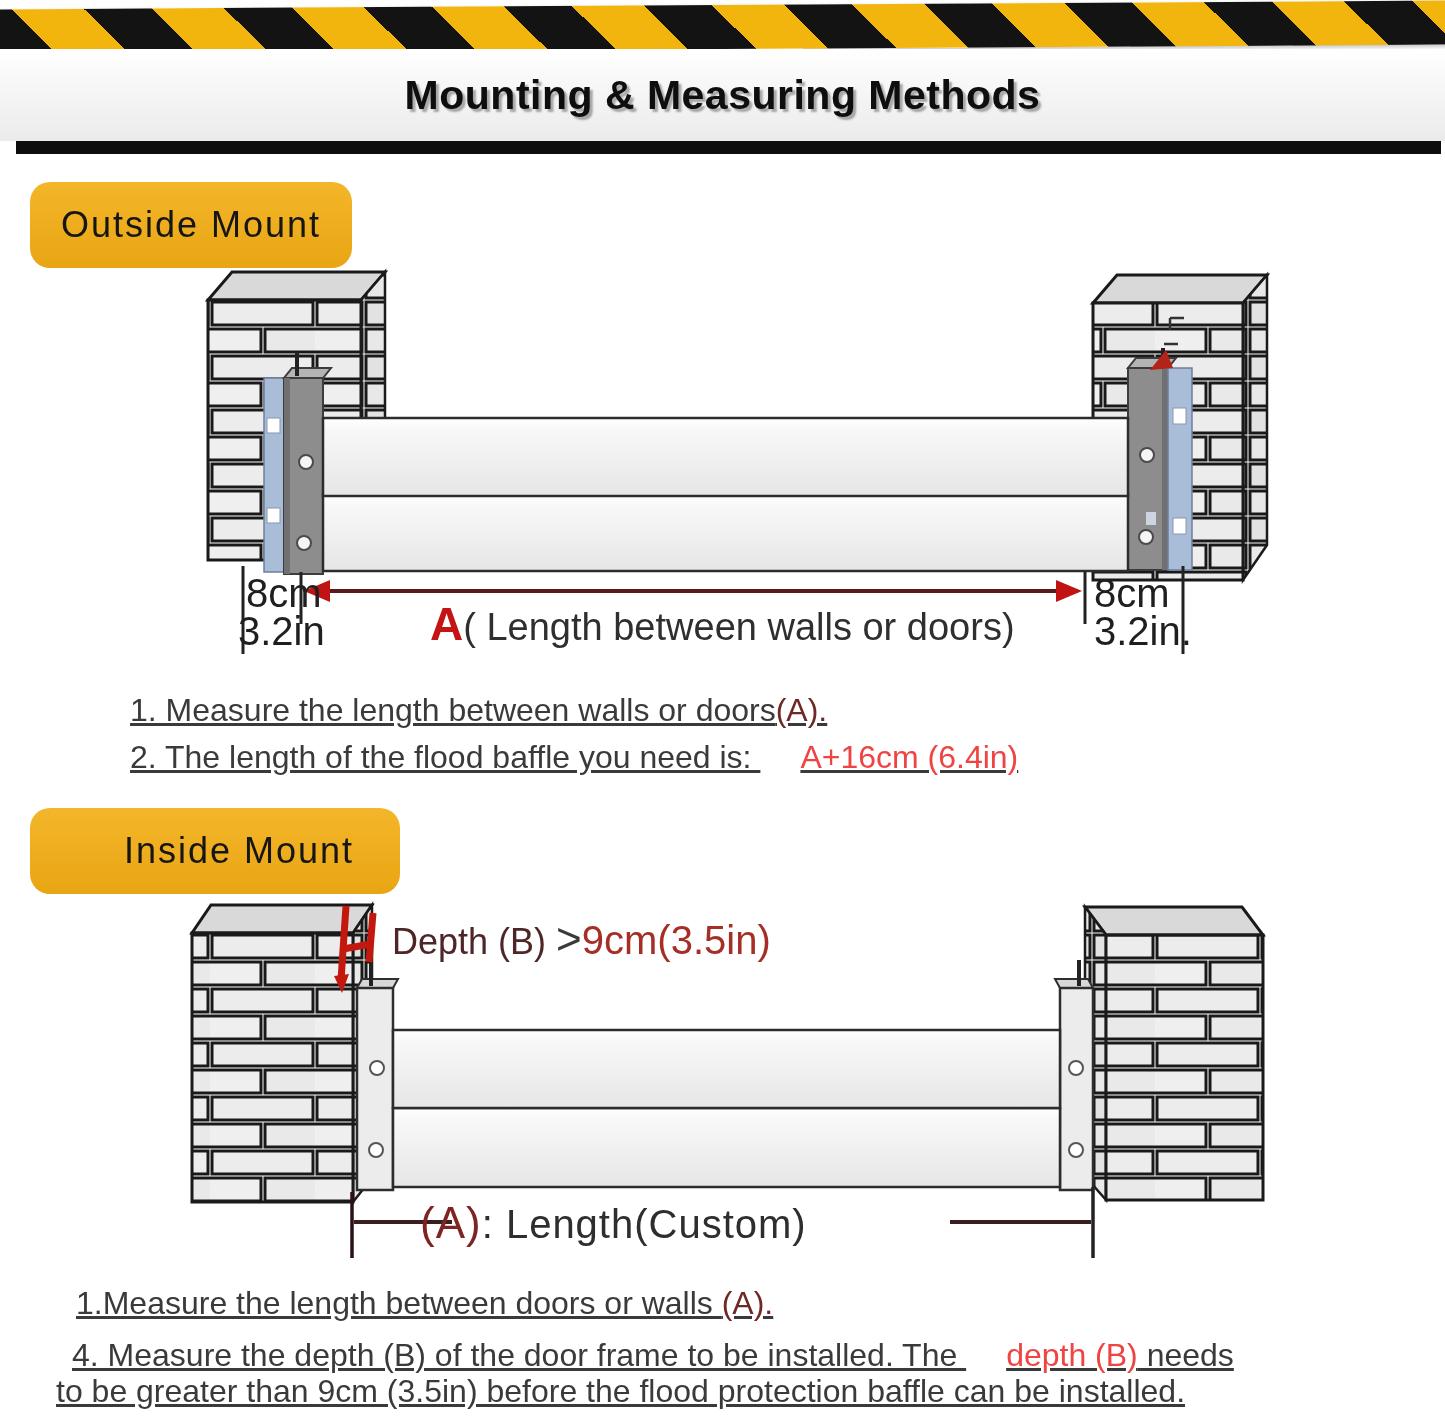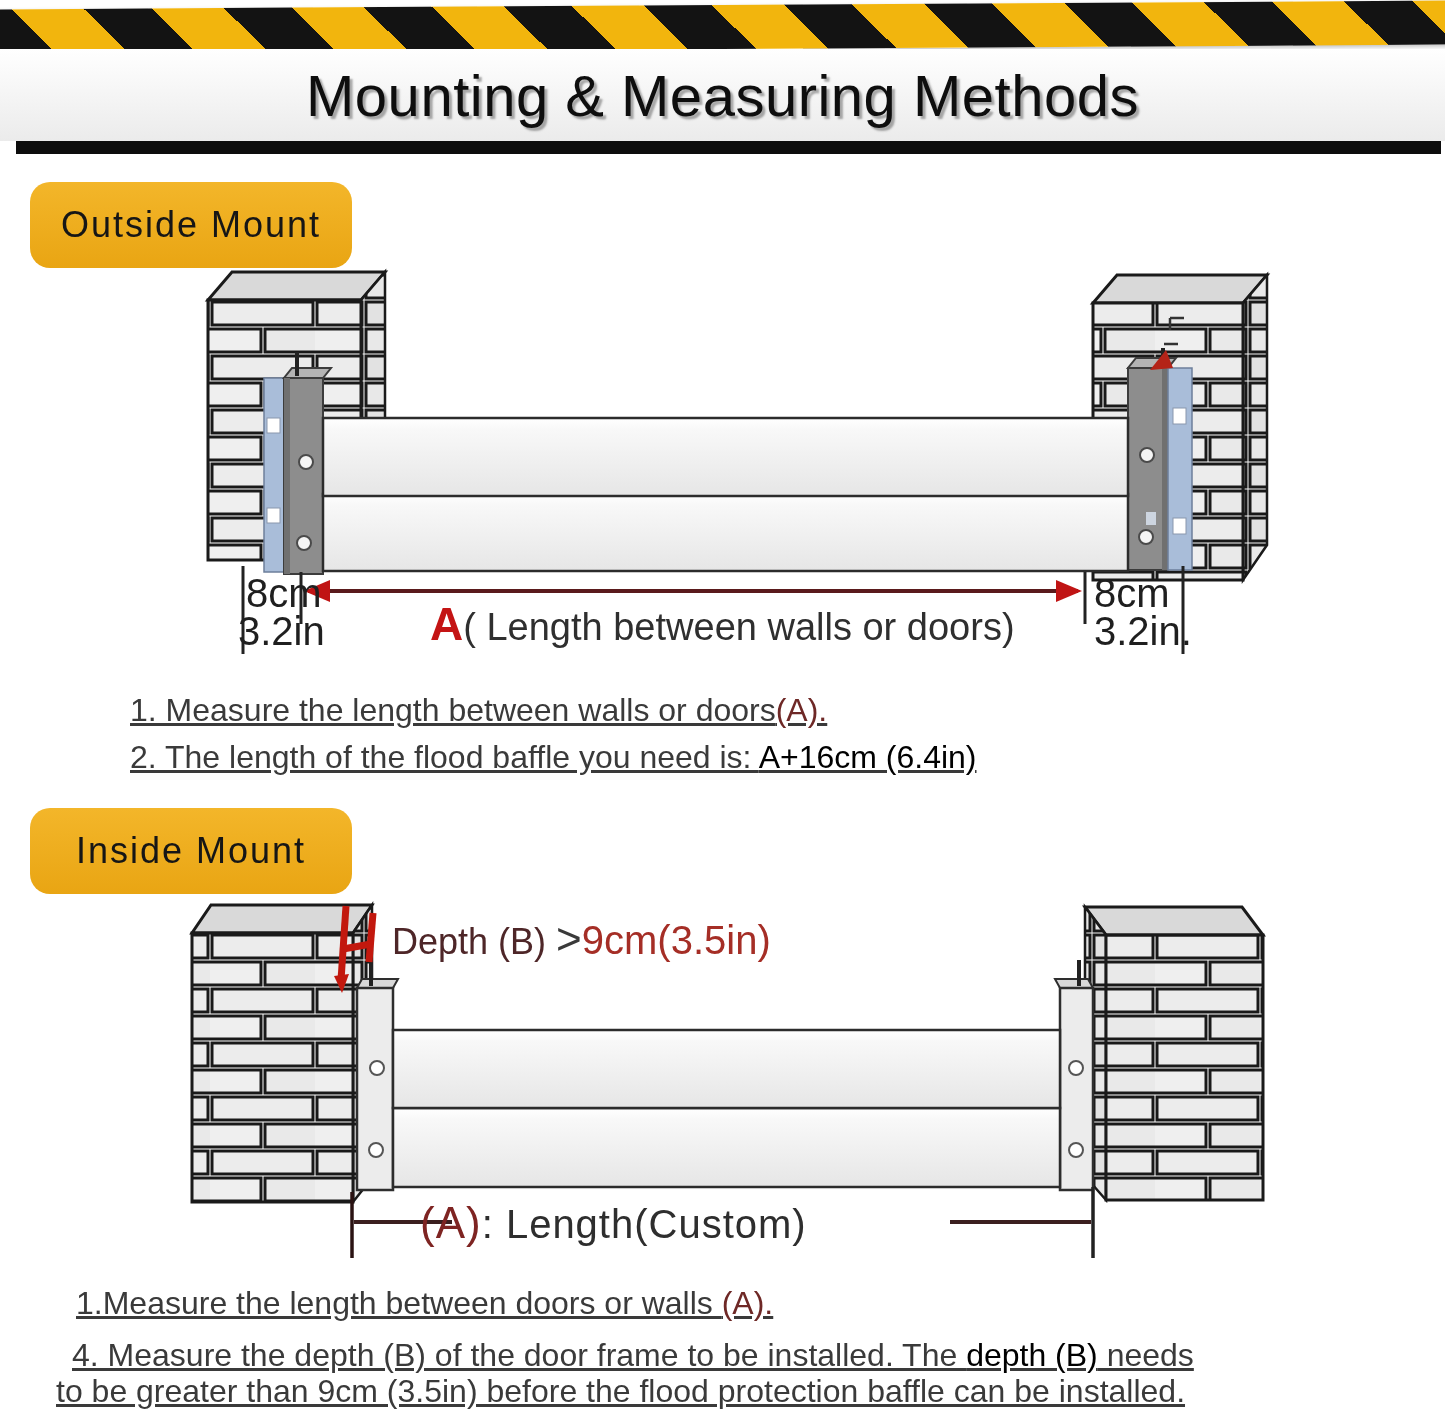--- a/index.html
+++ b/index.html
@@ -5,39 +5,39 @@
   html,body{margin:0;padding:0;background:#fff;}
   .stage{position:relative;width:1445px;height:1421px;background:#ffffff;overflow:hidden;
          font-family:"Liberation Sans", sans-serif;color:#333;}
   
   .tape{position:absolute;top:5px;left:-12px;right:-12px;height:44px;
         background:repeating-linear-gradient(45deg,#131313 0 48px,#f2b50d 48px 99px);
         transform:rotate(-0.35deg);box-shadow:0 2px 4px rgba(0,0,0,.25);}
   .title-band{position:absolute;top:49px;left:0;right:0;height:92px;
         background:linear-gradient(#ffffff,#ebebeb);
         display:flex;align-items:center;justify-content:center;}
-  .page-title{margin:12px;font-size:58px;font-weight:normal;letter-spacing:.5px;color:#0e0e0e;
+  .page-title{margin:12px;font-size:41px;font-weight:bold;letter-spacing:.5px;color:#0e0e0e;
         text-shadow:3px 3px 2px rgba(70,70,70,.45);white-space:nowrap;}
   .black-bar{position:absolute;top:141px;left:16px;right:4px;height:13px;background:#0d0d0d;}
   
   .badge{position:absolute;left:30px;width:322px;height:86px;border-radius:20px;
         background:linear-gradient(#f3b62a,#e9a513);
         display:flex;align-items:center;justify-content:center;
         font-size:36px;letter-spacing:2px;color:#161616;white-space:nowrap;}
   .badge1{top:182px;}
-  .badge2{top:808px;}
+  .badge2{top:808px;padding-left:48px;}
   svg{position:absolute;left:0;}
   .lbl{position:absolute;white-space:nowrap;line-height:1.05;}
   .dim{font-size:40px;color:#1f1f1f;}
   .mid-label{}
   .mid-letter{font-size:46px;font-weight:bold;color:#c41414;}
   .mid-rest{font-size:38px;color:#2f2f2f;}
   .instr{font-size:32px;color:#3a3a3a;letter-spacing:0;text-decoration:underline;}
   .accent{color:#6e2826;}
-  .accent2{color:#000000;}
+  .accent2{color:#ef4444;margin-left:40px;}
   .depth-l{font-size:36px;color:#4e2628;}
   .depth-gt{font-size:44px;color:#3a3a3a;}
   .depth-v{font-size:40px;color:#a52e26;text-align:center;}
   .len-letter{font-size:44px;color:#7e2422;letter-spacing:1px;}
   .len-rest{font-size:40px;color:#2e2e2e;letter-spacing:1px;}
 </style>
 </head>
 <body>
 
 <div class="stage">

